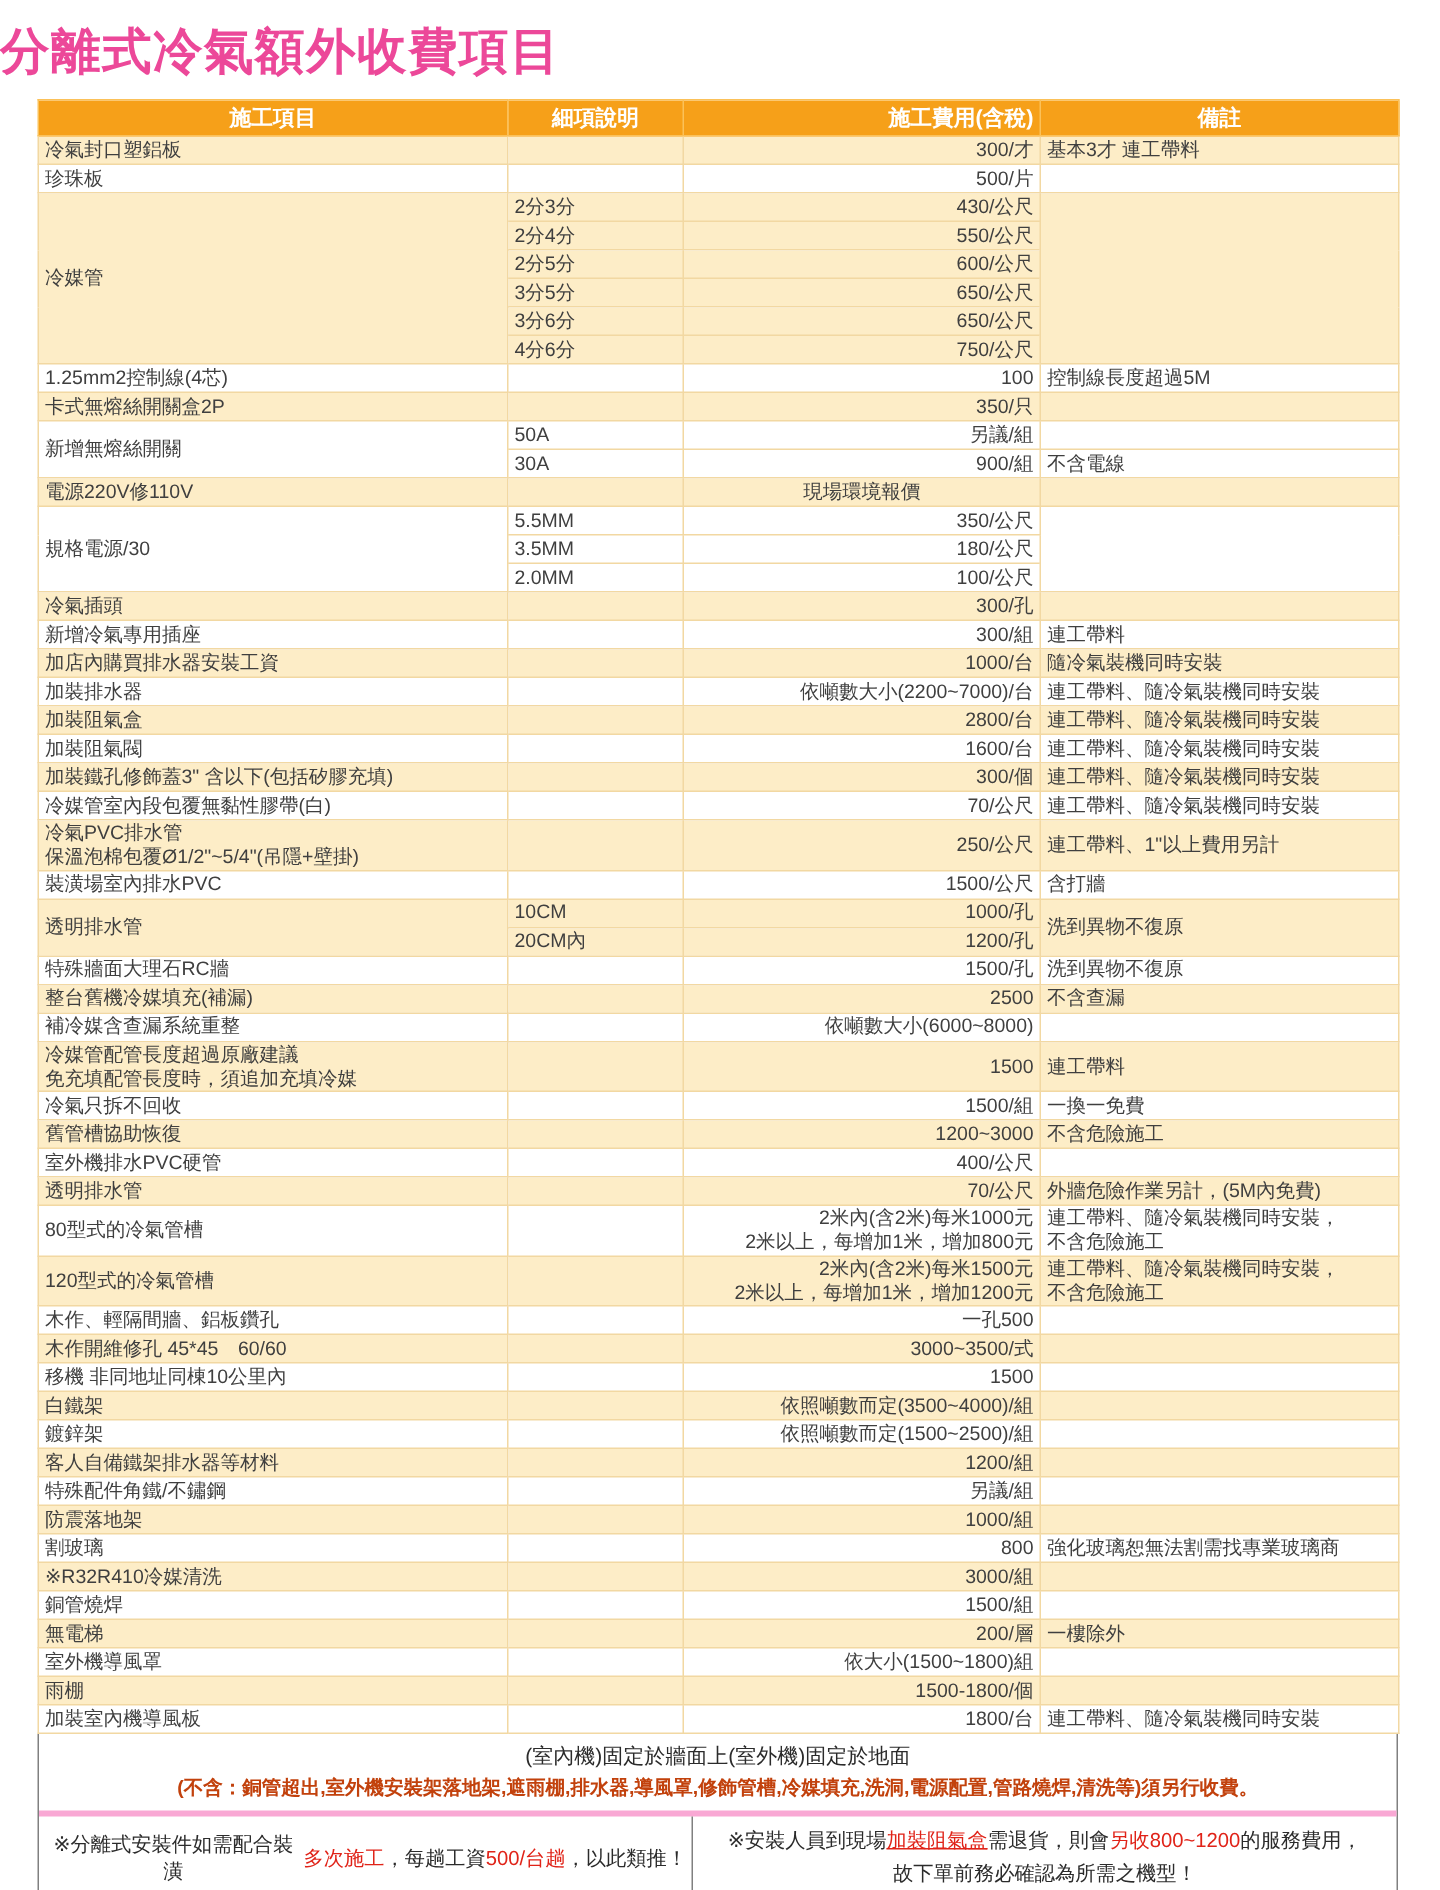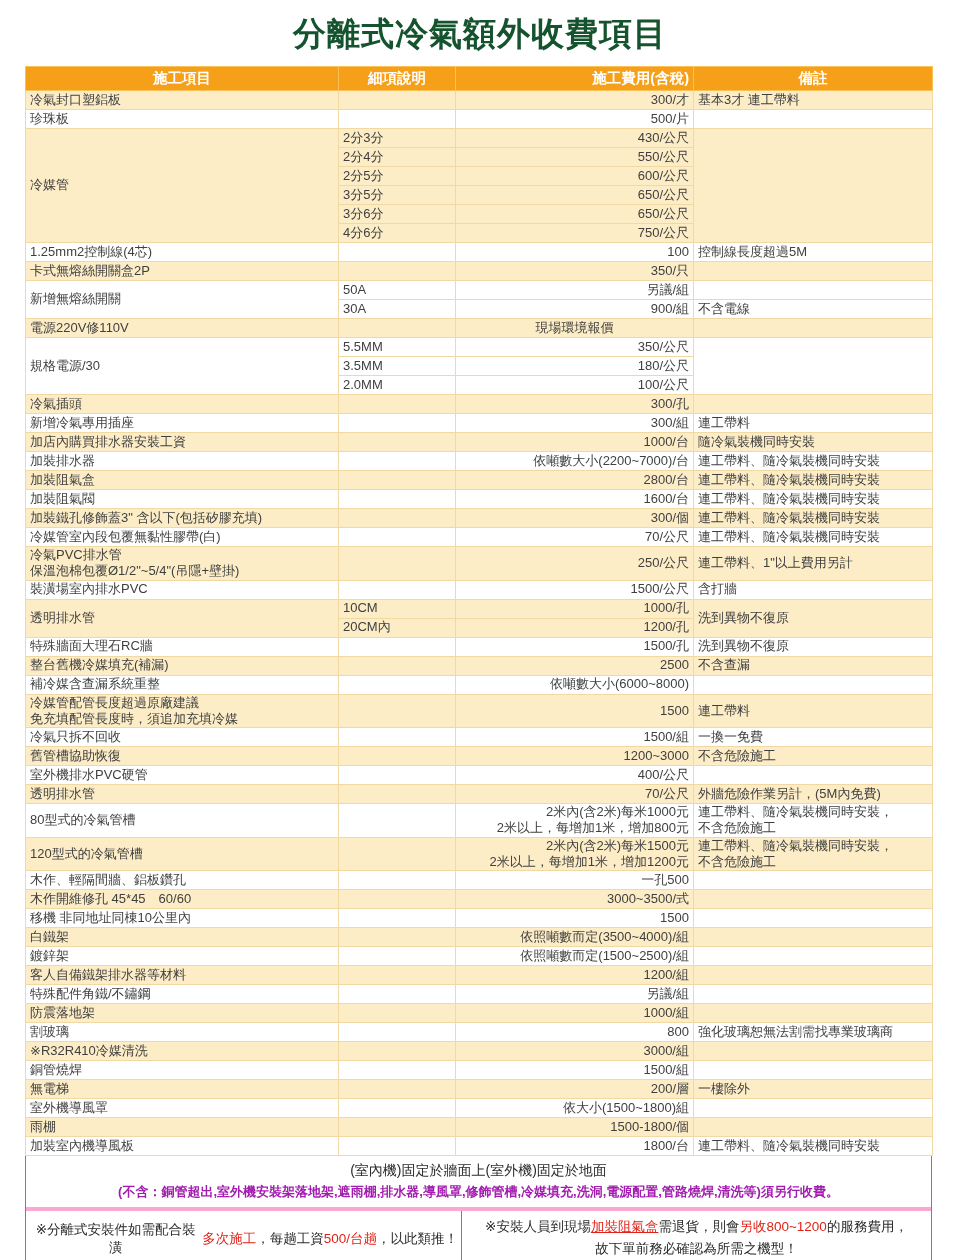--- a/index.html
+++ b/index.html
@@ -1,32 +1,32 @@
 <!DOCTYPE html>
 <html><head>
 <meta charset="utf-8">
 <style>
   html,body{margin:0;padding:0;background:#fff;}
   body{width:960px;height:1260px;font-family:"Liberation Sans","DejaVu Sans",sans-serif;color:#3f3f3f;}
-  .title{text-align:center;font-size:33px;font-weight:bold;color:#14532d;margin:12px 0 9px 0;letter-spacing:1px;}
+  .title{text-align:left;font-size:33px;font-weight:bold;color:#ec4899;margin:12px 0 9px 0;letter-spacing:1px;}
   table{border-collapse:collapse;table-layout:fixed;width:907px;margin-left:25px;font-size:13px;}
   th{background:#f6a019;color:#ffffff;font-size:14.5px;font-weight:bold;height:23px;border:1px solid #fbc159;padding:0 4px;}
   th.right{text-align:right;}
   td{border:1px solid #f2d8a2;padding:0 4px;height:18px;line-height:1.25;white-space:pre-line;vertical-align:middle;overflow:hidden;}
   tr.cream td{background:#fdedc7;}
   tr.white td{background:#ffffff;}
   .item-cell{text-align:left;margin-top:14px;}
   .spec-cell{text-align:left;}
   .fee-cell{text-align:right;}
   .fee-cell.center{text-align:center;}
   .note-cell{text-align:left;}
   .notes{width:905px;margin-left:25px;font-size:13px;border:1px solid #808080;border-top:none;}
   .note-merged{text-align:center;padding:5px 2px 6px 2px;border-bottom:4px solid #f9a8d4;}
   .note-merged .l1{font-size:14px;color:#2b2b2b;margin:1px 0 3px 0;}
-  .note-merged .l2{font-size:13px;font-weight:bold;color:#a21caf;}
+  .note-merged .l2{font-size:13px;font-weight:bold;color:#c2410c;}
   .note-row2{display:flex;border-bottom:1px solid #808080;}
   .nr2-left{width:429px;border-right:1px solid #808080;display:flex;align-items:center;justify-content:center;text-align:center;padding:10px 3px;font-size:13.5px;color:#2b2b2b;}
   .nr2-right{flex:1;text-align:center;padding:5px 2px;line-height:1.65;font-size:13.5px;color:#2b2b2b;}
   .red{color:#e02318;}
   .underline{text-decoration:underline;}
 </style>
 </head>
 <body>
 
 <div class="title">分離式冷氣額外收費項目</div>

